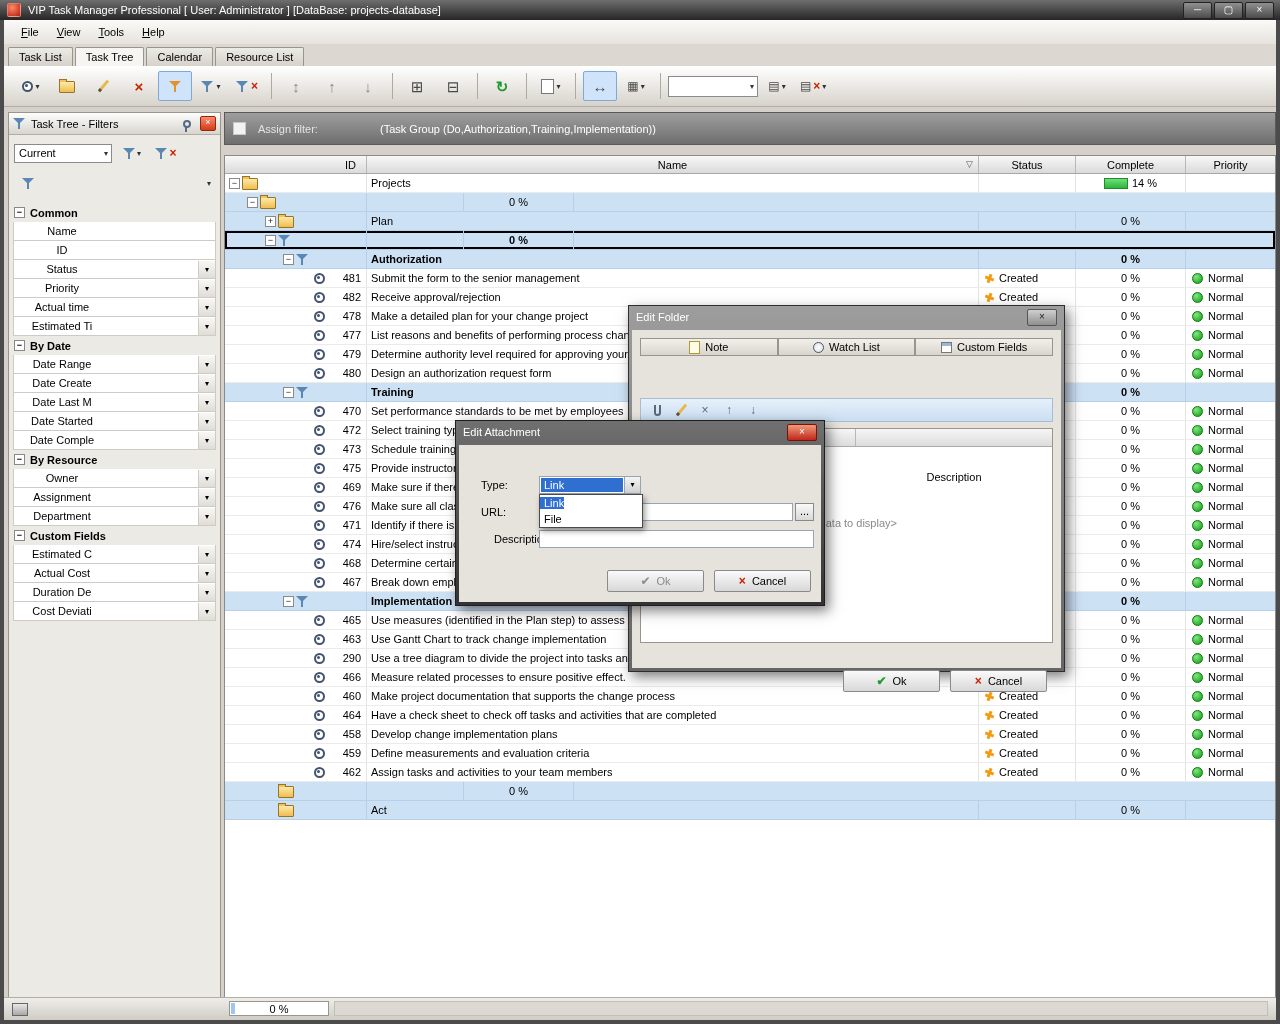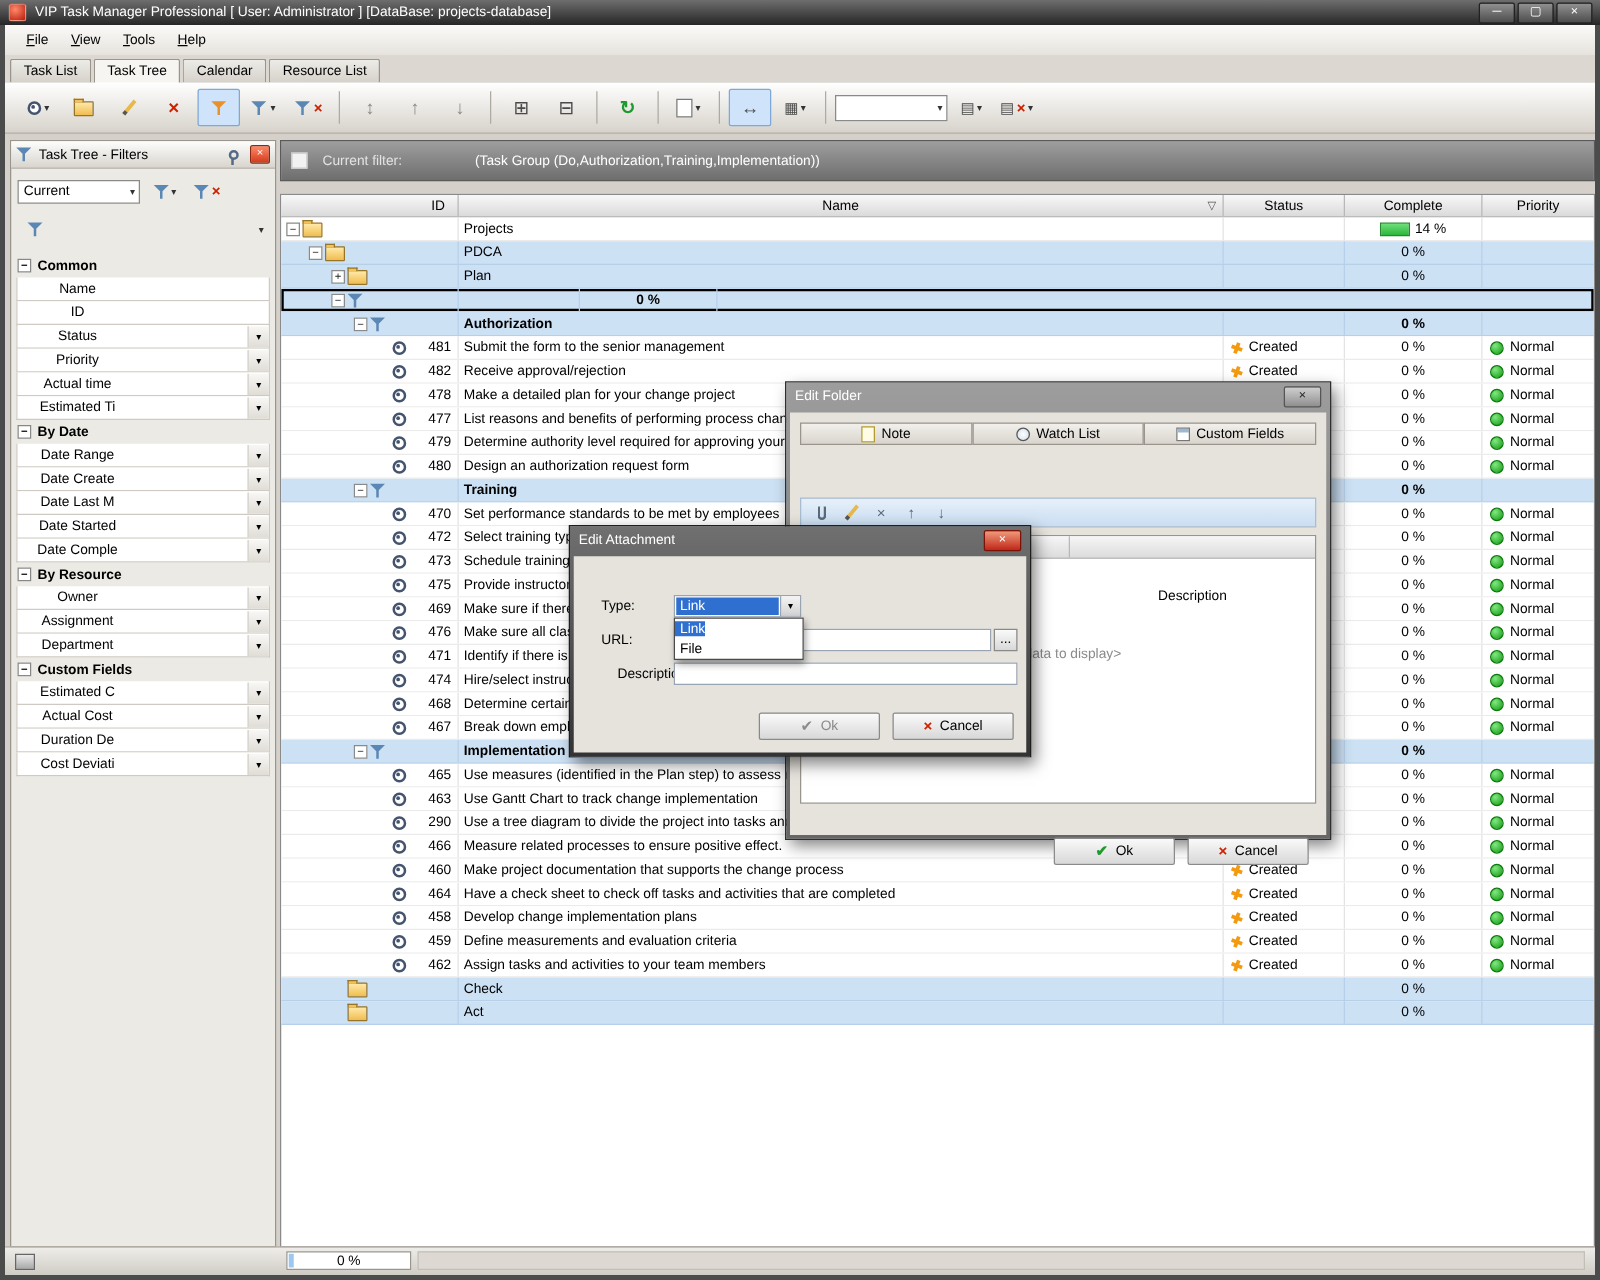--- a/index.html
+++ b/index.html
@@ -372,21 +372,21 @@
           </div>
           <div class="fp-item">
             <span class="lbl">Cost Deviati</span>
             <span class="ddbtn">▾</span>
           </div>
         </div>
     </div>
 
     <div class="filterbar">
       <span class="fb-ico"></span>
-      <span class="fb-label">Current filter:</span>
+      <span class="fb-label">Assign filter:</span>
       <span class="fb-value">(Task Group  (Do,Authorization,Training,Implementation))</span>
     </div>
 
     <div class="taskpanel">
       <div class="t-header">
         <span class="hcell h-id">ID</span>
         <span class="hcell h-name">
             <span>Name</span>
             <span class="sort-g">▽</span>
           </span>
@@ -410,21 +410,20 @@
             </span>
             <span class="cell c-priority"></span>
           </div>
           <div class="t-row group">
             <span class="cell c-id">
               <span style="width: 22px;"></span>
               <span class="exp">−</span>
               <span class="folder-ico"></span>
               <span class="id-text"></span>
             </span>
-            <span class="cell c-name">PDCA</span>
             <span class="cell c-status"></span>
             <span class="cell c-complete">
               <span>0 %</span>
             </span>
             <span class="cell c-priority"></span>
           </div>
           <div class="t-row group">
             <span class="cell c-id">
               <span style="width: 40px;"></span>
               <span class="exp">+</span>
@@ -993,21 +992,20 @@
               <span>Normal</span>
             </span>
           </div>
           <div class="t-row group">
             <span class="cell c-id">
               <span style="width: 40px;"></span>
               <span style="width: 13px;"></span>
               <span class="folder-ico"></span>
               <span class="id-text"></span>
             </span>
-            <span class="cell c-name">Check</span>
             <span class="cell c-status"></span>
             <span class="cell c-complete">
               <span>0 %</span>
             </span>
             <span class="cell c-priority"></span>
           </div>
           <div class="t-row group">
             <span class="cell c-id">
               <span style="width: 40px;"></span>
               <span style="width: 13px;"></span>

